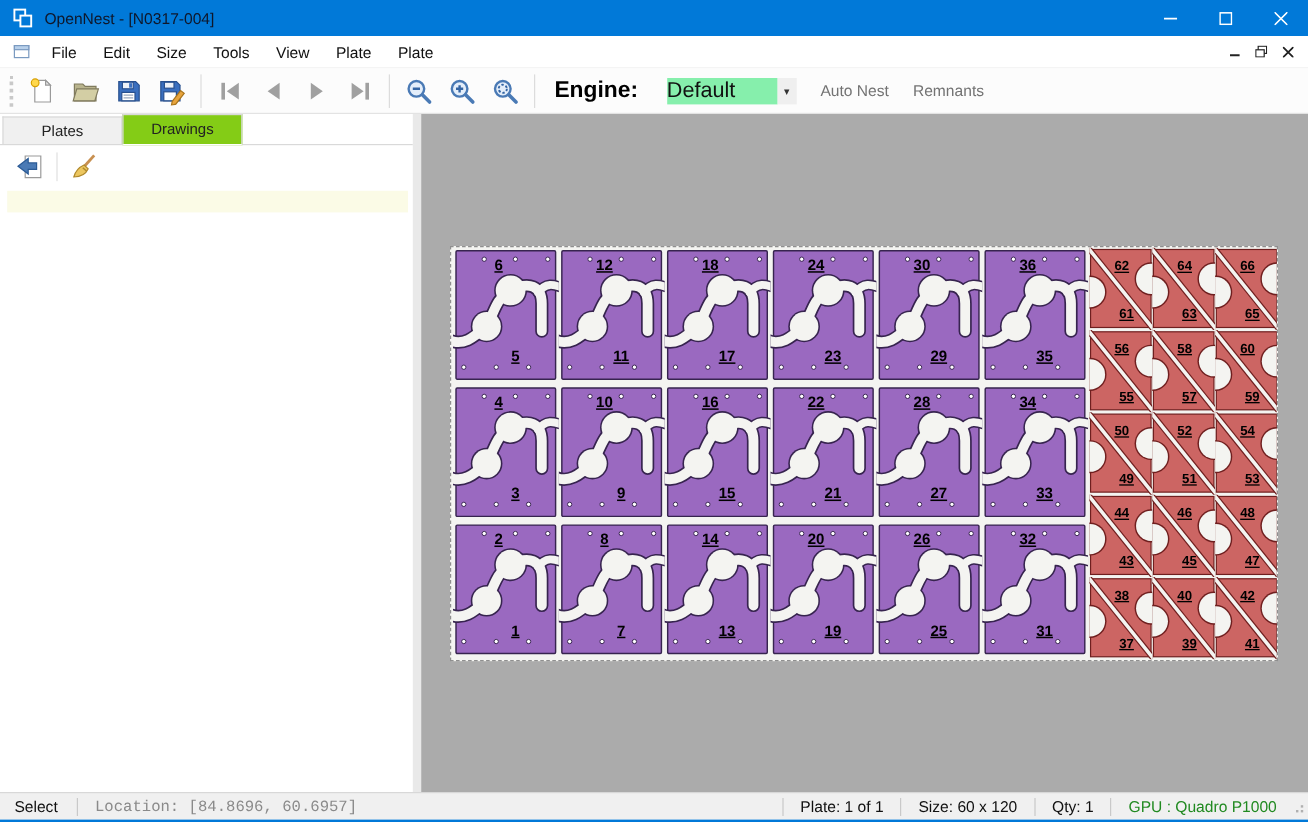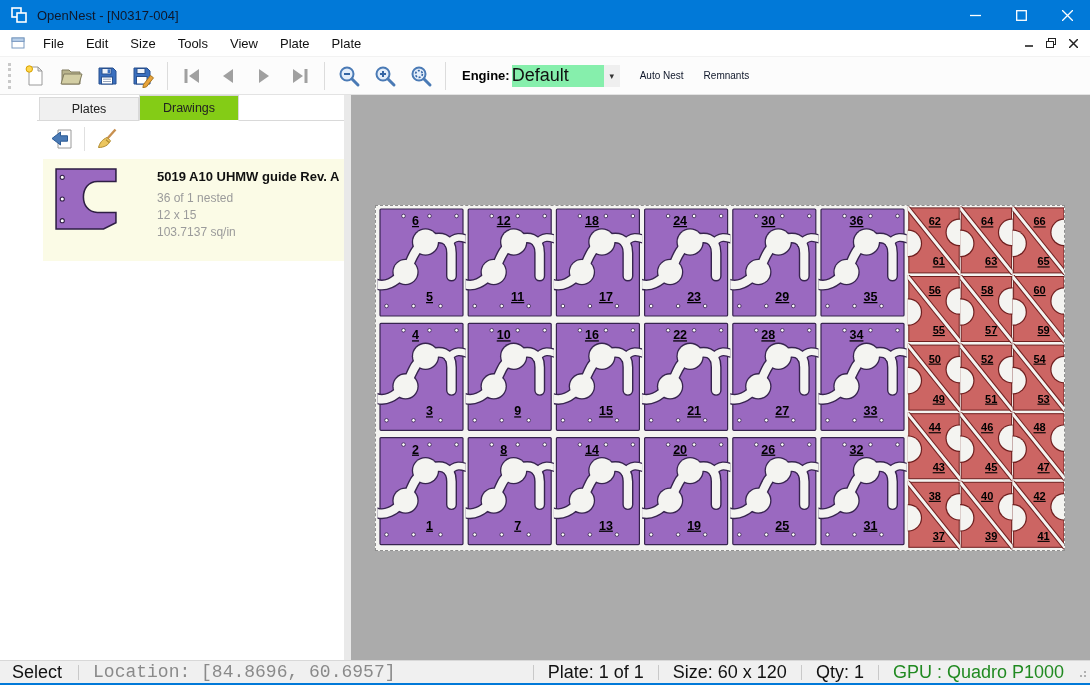--- a/index.html
+++ b/index.html
@@ -21,29 +21,29 @@
   .menu-item { font-size:13px; color:#111; padding:4px 11px; }
   .mdi-controls { margin-left:auto; display:flex; align-items:center; padding-right:6px; }
   .mdi-btn { width:22px; height:18px; display:flex; align-items:center; justify-content:center; }
 
   
   .toolbar { position:absolute; top:57px; left:0; right:0; height:38px; background:#fcfcfc;
              border-bottom:1px solid #e3e3e3; display:flex; align-items:center; }
   .tool-grip { width:3px; height:26px; border-left:3px dotted #c9c9c9; margin:0 6px 0 8px; }
   .tool-btn { width:36px; height:32px; display:flex; align-items:center; justify-content:center; }
   .tool-sep { width:1px; height:28px; background:#dcdcdc; margin:0 6px; }
-  .engine-label { font-size:13px; font-weight:bold; margin:0 2px 0 10px; }
+  .engine-label { font-size:19px; font-weight:bold; margin:0 24px 0 10px; }
   .engine-box { width:92px; height:22px; font-size:18px; color:#111; display:flex; align-items:center; background:#86efac; }
   .engine-drop { width:16px; height:22px; background:#efefef; display:flex; align-items:center; justify-content:center;
                  font-size:9px; color:#333; margin-right:10px; }
-  .text-btn { font-size:10px; color:#0f172a; padding:6px 10px; }
+  .text-btn { font-size:13px; color:#737373; padding:6px 10px; }
 
   
   .main { position:absolute; top:95px; left:0; right:0; bottom:25px; }
-  .sidebar { position:absolute; top:0; left:0; width:344px; height:100%; background:#fff;margin-left:37px; }
+  .sidebar { position:absolute; top:0; left:0; width:344px; height:100%; background:#fff; }
   .splitter { position:absolute; top:0; left:344px; width:7px; height:100%; background:#e9e9e9; }
   .canvas { position:absolute; top:0; left:351px; right:0; height:100%; background:#ababab; }
   .plate { position:absolute; left:24px; top:110px; width:690px; height:346px;
            background:#f4f4f1; border:1px dashed #8f8f8f; }
   .plate svg { display:block; }
   #nest-svg text { font-family:"Liberation Sans",sans-serif; font-weight:bold; text-decoration:underline; fill:#000; }
 
   
   .tabs { display:flex; align-items:flex-end; height:26px; padding-left:2px; border-bottom:1px solid #d9d9d9; }
   .tab { width:100px; text-align:center; font-size:12.5px; color:#222; padding:4px 0;
@@ -54,21 +54,21 @@
   .side-sep { width:1px; height:24px; background:#e0e0e0; margin:0 7px; }
   .drawing-list { margin:2px 4px 0 6px; background:#fbfbe6; padding:8px 4px 10px 10px; }
   .drawing-item { display:flex; margin-bottom:10px; }
   .thumb-box { width:88px; display:flex; align-items:flex-start; }
   .d-texts { margin-left:16px; }
   .d-title { font-size:13px; font-weight:bold; color:#111; margin:2px 0 6px; }
   .d-line { font-size:12px; color:#9b9b9b; line-height:17px; }
 
   
   .statusbar { position:absolute; left:0; right:0; bottom:2px; height:23px; background:#f0f0f0;
-               border-top:1px solid #d8d8d8; display:flex; align-items:center; font-size:18px; color:#111; }
+               border-top:1px solid #d8d8d8; display:flex; align-items:center; font-size:13px; color:#111; }
   .sb-mode { padding:0 16px 0 12px; }
   .sb-div { width:1px; height:15px; background:#c9c9c9; }
   .sb-loc { padding:0 14px; color:#8a8a8a;font-family:Liberation Mono, monospace; }
   .sb-spacer { flex:1; }
   .sb-seg { padding:0 14px; }
   .sb-gpu { padding:0 10px 0 14px; }
   .sb-grip { width:14px; height:14px; margin-right:2px; }
   .bottom-line { position:absolute; left:0; right:0; bottom:0; height:2px; background:#0179d8; }
 </style>
 </head>
@@ -242,36 +242,20 @@
         <div class="side-btn">
           <svg width="24" height="24" viewBox="0 0 24 24">
             <line x1="20.5" y1="2.5" x2="12" y2="12" stroke="#c89050" stroke-width="2.4"></line>
             <path d="M12 10.5l3.5 3.2c-2 4.5-6.5 6.8-12 6.8 1.2-4.5 3.5-7.8 8.5-10z" fill="#ecc65f" stroke="#b08a2e"></path>
             <line x1="11" y1="12.8" x2="14.2" y2="15.6" stroke="#b08a2e" stroke-width="1.2"></line>
           </svg>
         </div>
       </div>
 
       <div class="drawing-list">
-        <div class="drawing-item">
-          <div class="thumb-box">
-            <svg width="66" height="64" viewBox="0 0 62 62">
-              <path d="M2 2 H60 V14 H42 C24 14 24 44 42 44 H60 V54 L48 60 H2 Z" stroke="#2e1e44" stroke-width="1.5" fill="#9a69c0"></path>
-              <circle cx="8" cy="10" r="2" fill="#fff" stroke="#2e1e44"></circle>
-              <circle cx="8" cy="31" r="2" fill="#fff" stroke="#2e1e44"></circle>
-              <circle cx="8" cy="52" r="2" fill="#fff" stroke="#2e1e44"></circle>
-            </svg>
-          </div>
-          <div class="d-texts">
-            <div class="d-title">5019 A10 UHMW guide Rev. A</div>
-            <div class="d-line">36 of 1 nested</div>
-            <div class="d-line">12 x 15</div>
-            <div class="d-line">103.7137 sq/in</div>
-          </div>
-        </div>
       </div>
     </div>
 
     <div class="splitter"></div>
 
     <div class="canvas" style="background: rgb(171, 171, 171);">
       <div class="plate" style="background: rgb(244, 244, 241);">
         <svg id="nest-svg" width="688" height="344" viewBox="0 0 688 344">
           <defs id="nest-defs">
               <clipPath id="clip1">

